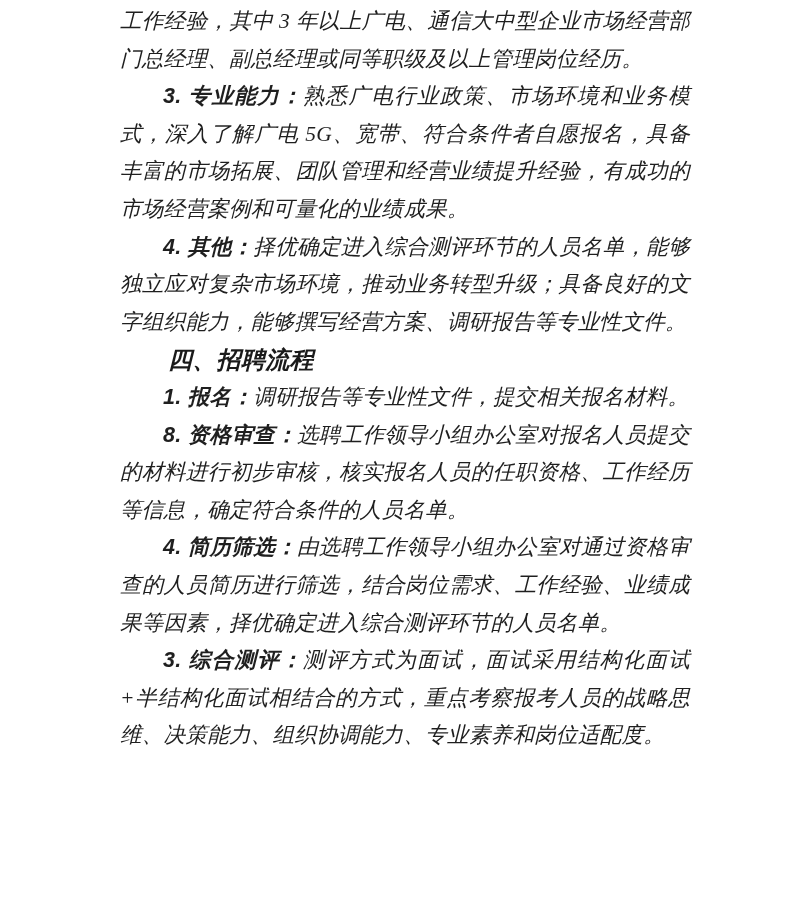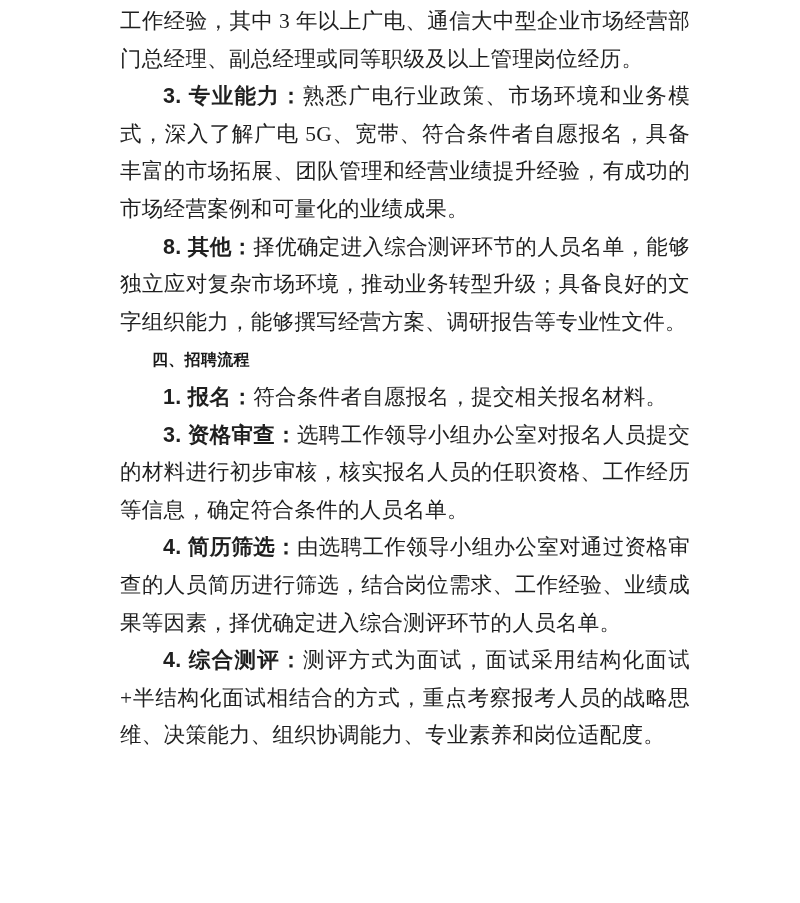--- a/index.html
+++ b/index.html
@@ -11,20 +11,21 @@
     width: 800px;
     height: 903px;
     overflow: hidden;
   }
   .page {
     box-sizing: border-box;
     width: 800px;
     height: 903px;
     padding: 3px 110px 0 120px;
     background: #ffffff;
+    font-style: italic;
   }
   .para {
     margin: 0;
     font-family: "Liberation Serif", "DejaVu Serif", serif;
     font-size: 21.5px;
     line-height: 37.6px;
     color: #1f1f1f;
     text-align: justify;
     text-justify: inter-ideograph;
     text-indent: 2em;
@@ -34,42 +35,42 @@
     text-indent: 0;
   }
   .plabel {
     font-weight: bold;
     font-family: "Liberation Sans", "DejaVu Sans", sans-serif;
   }
   .section-heading {
     margin: 0;
     font-family: "Liberation Sans", "DejaVu Sans", sans-serif;
     font-weight: bold;
-    font-size: 16px;
+    font-size: 24px;
     line-height: 37.6px;
     color: #1a1a1a;
     text-indent: 2em;
     letter-spacing: 0.3px;
   }
 </style>
 </head>
 <body>
 
 <div class="page">
 
   <p class="para continued"><span>工作经验，其中 3 年以上广电、通信大中型企业市场经营部门总经理、副总经理或同等职级及以上管理岗位经历。</span></p>
 
   <p class="para"><strong class="plabel">3. 专业能力：</strong><span>熟悉广电行业政策、市场环境和业务模式，深入了解广电 5G、宽带、符合条件者自愿报名，具备丰富的市场拓展、团队管理和经营业绩提升经验，有成功的市场经营案例和可量化的业绩成果。</span></p>
 
-  <p class="para"><strong class="plabel">8. 其他：</strong><span>择优确定进入综合测评环节的人员名单，能够独立应对复杂市场环境，推动业务转型升级；具备良好的文字组织能力，能够撰写经营方案、调研报告等专业性文件。</span></p>
+  <p class="para"><strong class="plabel">4. 其他：</strong><span>择优确定进入综合测评环节的人员名单，能够独立应对复杂市场环境，推动业务转型升级；具备良好的文字组织能力，能够撰写经营方案、调研报告等专业性文件。</span></p>
 
   <h2 class="section-heading">四、招聘流程</h2>
 
 
-  <p class="para"><strong class="plabel">1. 报名：</strong><span>符合条件者自愿报名，提交相关报名材料。</span></p>
+  <p class="para"><strong class="plabel">1. 报名：</strong><span>调研报告等专业性文件，提交相关报名材料。</span></p>
 
-  <p class="para"><strong class="plabel">3. 资格审查：</strong><span>选聘工作领导小组办公室对报名人员提交的材料进行初步审核，核实报名人员的任职资格、工作经历等信息，确定符合条件的人员名单。</span></p>
+  <p class="para"><strong class="plabel">8. 资格审查：</strong><span>选聘工作领导小组办公室对报名人员提交的材料进行初步审核，核实报名人员的任职资格、工作经历等信息，确定符合条件的人员名单。</span></p>
 
   <p class="para"><strong class="plabel">4. 简历筛选：</strong><span>由选聘工作领导小组办公室对通过资格审查的人员简历进行筛选，结合岗位需求、工作经验、业绩成果等因素，择优确定进入综合测评环节的人员名单。</span></p>
 
-  <p class="para"><strong class="plabel">4. 综合测评：</strong><span>测评方式为面试，面试采用结构化面试+半结构化面试相结合的方式，重点考察报考人员的战略思维、决策能力、组织协调能力、专业素养和岗位适配度。</span></p>
+  <p class="para"><strong class="plabel">3. 综合测评：</strong><span>测评方式为面试，面试采用结构化面试+半结构化面试相结合的方式，重点考察报考人员的战略思维、决策能力、组织协调能力、专业素养和岗位适配度。</span></p>
 
 </div>
 
 </body></html>

